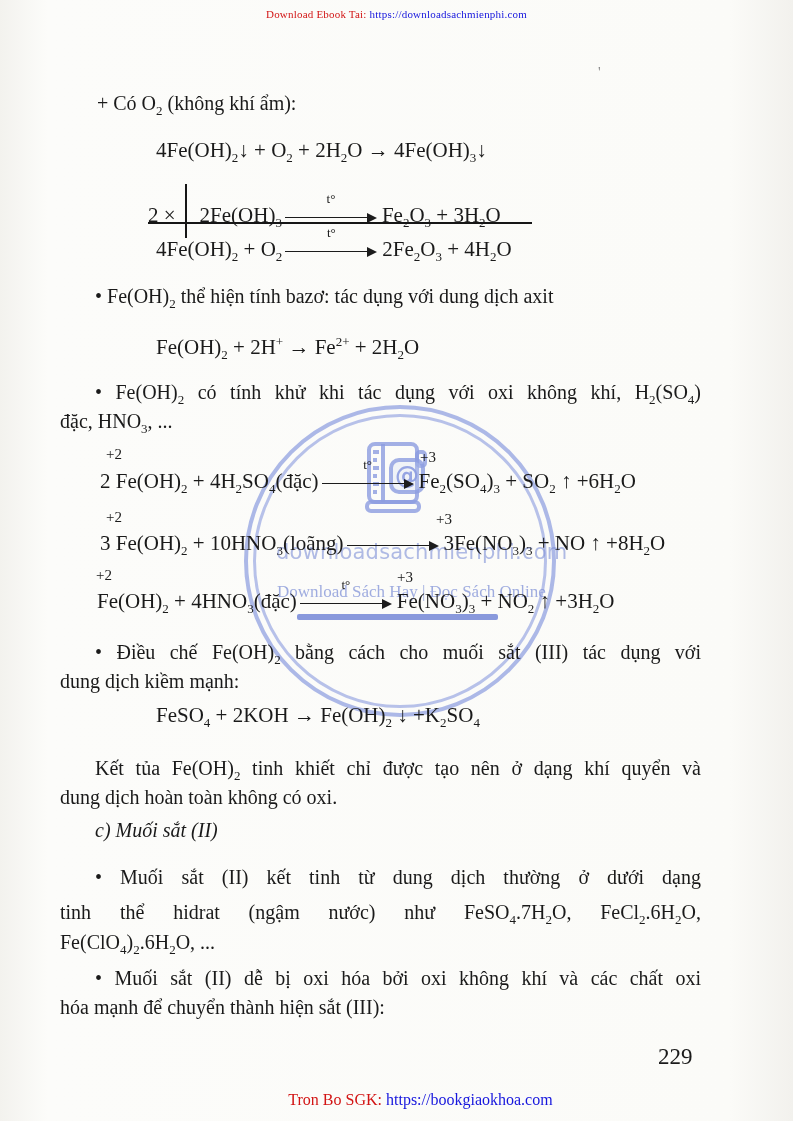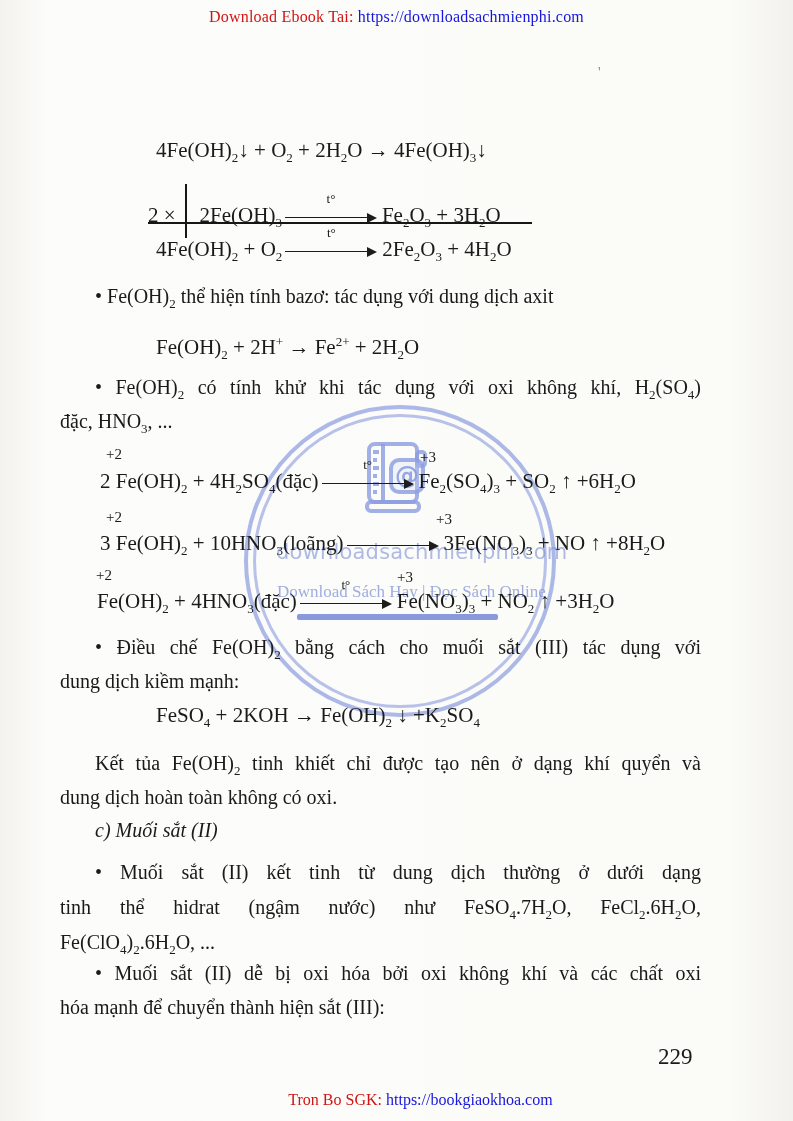--- a/index.html
+++ b/index.html
@@ -3,30 +3,30 @@
 <meta charset="utf-8">
 <style>
   html,body { margin:0; padding:0; background:#888; }
   .page {
     position:relative; width:793px; height:1121px; margin:0 auto;
     background:linear-gradient(90deg,#f3f2ee 0%, #fcfcfa 6%, #fbfbf8 92%, #f2f1ed 100%);
     font-family:"Liberation Serif","DejaVu Serif",serif;
     color:#1a1a1a; overflow:hidden;
   }
   .hdr { position:absolute; top:8px; left:0; width:100%; text-align:center;
-         font-size:16px; letter-spacing:.2px; z-index:3; }
+         font-size:11px; letter-spacing:.2px; z-index:3; }
   .hdr .lab { color:#d21414; }
   .hdr .url { color:#1616dd; }
   .ftr { position:absolute; top:1091px; left:0; width:100%; text-align:center;
          font-size:16px; z-index:3;margin-left:24px; }
   .ftr .lab { color:#d21414; }
   .ftr .url { color:#1616dd; }
   .line { position:absolute; white-space:nowrap; font-size:20px; line-height:26px; z-index:2; }
   .eq   { font-size:21px; }
-  .wrapline { white-space:normal; text-align:justify; text-align-last:justify; line-height:25px; }
+  .wrapline { white-space:normal; text-align:justify; text-align-last:justify; line-height:34px; }
   .ital { font-style:italic; }
   .seg-sub { font-size:13px; vertical-align:-5px; }
   .seg-sup { font-size:13px; vertical-align:8px; }
   .seg-tarrow { display:inline-block; position:relative; width:92px; height:.85em;
                 margin:0 5px 0 3px; }
   .seg-tarrow::before { content:''; position:absolute; left:0; right:6px; bottom:4px;
                 border-top:1.7px solid #1c1c1c; }
   .seg-tarrow::after { content:''; position:absolute; right:0; bottom:-0.5px; width:0; height:0;
                 border-left:10px solid #1c1c1c; border-top:5px solid transparent;
                 border-bottom:5px solid transparent; }
@@ -83,20 +83,21 @@
       <line x1="8" y1="52" x2="12" y2="52"></line>
       <rect x="2" y="62" width="52" height="9" rx="4"></rect>
       <rect x="26" y="20" width="32" height="32" rx="8" fill="rgba(205,214,244,.25)"></rect>
     </g>
     <text x="42" y="44" font-size="24" font-weight="bold" text-anchor="middle" fill="rgba(140,156,224,.9)" font-family="DejaVu Sans, sans-serif">@</text>
   </svg>
   <div class="wm-word">downloadsachmienphi.com</div>
   <div class="wm-tag">Download Sách Hay | Đọc Sách Online</div>
   <div class="wm-bar"></div>
 
+  <div class="line" style="left:97px;top:90px;"><span class="seg-t">+ Có O</span><span class="seg-sub">2</span><span class="seg-t"> (không khí ẩm):</span></div>
   <div class="line eq" style="left:156px;top:137px;"><span class="seg-t">4Fe(OH)</span><span class="seg-sub">2</span><span class="seg-t">↓ + O</span><span class="seg-sub">2</span><span class="seg-t"> + 2H</span><span class="seg-sub">2</span><span class="seg-t">O → 4Fe(OH)</span><span class="seg-sub">3</span><span class="seg-t">↓</span></div>
   <div class="line eq" style="left:148px;top:184px;"><span class="seg-t">2 ×</span><span class="seg-vbar"></span><span class="seg-t">2Fe(OH)</span><span class="seg-sub">3</span><span class="seg-tarrow"><span class="tlabel">t°</span></span><span class="seg-t">Fe</span><span class="seg-sub">2</span><span class="seg-t">O</span><span class="seg-sub">3</span><span class="seg-t"> + 3H</span><span class="seg-sub">2</span><span class="seg-t">O</span></div>
   <div class="sumrule"></div>
   <div class="line eq" style="left:156px;top:236px;"><span class="seg-t">4Fe(OH)</span><span class="seg-sub">2</span><span class="seg-t"> + O</span><span class="seg-sub">2</span><span class="seg-tarrow"><span class="tlabel">t°</span></span><span class="seg-t">2Fe</span><span class="seg-sub">2</span><span class="seg-t">O</span><span class="seg-sub">3</span><span class="seg-t"> + 4H</span><span class="seg-sub">2</span><span class="seg-t">O</span></div>
 
   <div class="line" style="left:95px;top:283px;"><span class="seg-t">• Fe(OH)</span><span class="seg-sub">2</span><span class="seg-t"> thể hiện tính bazơ: tác dụng với dung dịch axit</span></div>
   <div class="line eq" style="left:156px;top:329px;"><span class="seg-t">Fe(OH)</span><span class="seg-sub">2</span><span class="seg-t"> + 2H</span><span class="seg-sup">+</span><span class="seg-t"> → Fe</span><span class="seg-sup">2+</span><span class="seg-t"> + 2H</span><span class="seg-sub">2</span><span class="seg-t">O</span></div>
 
   <div class="line wrapline" style="left:95px;top:375px;width:606px;"><span class="seg-t">• Fe(OH)</span><span class="seg-sub">2</span><span class="seg-t"> có tính khử khi tác dụng với oxi không khí, H</span><span class="seg-sub">2</span><span class="seg-t">(SO</span><span class="seg-sub">4</span><span class="seg-t">)</span></div>
   <div class="line" style="left:60px;top:408px;"><span class="seg-t">đặc, HNO</span><span class="seg-sub">3</span><span class="seg-t">, ...</span></div>

